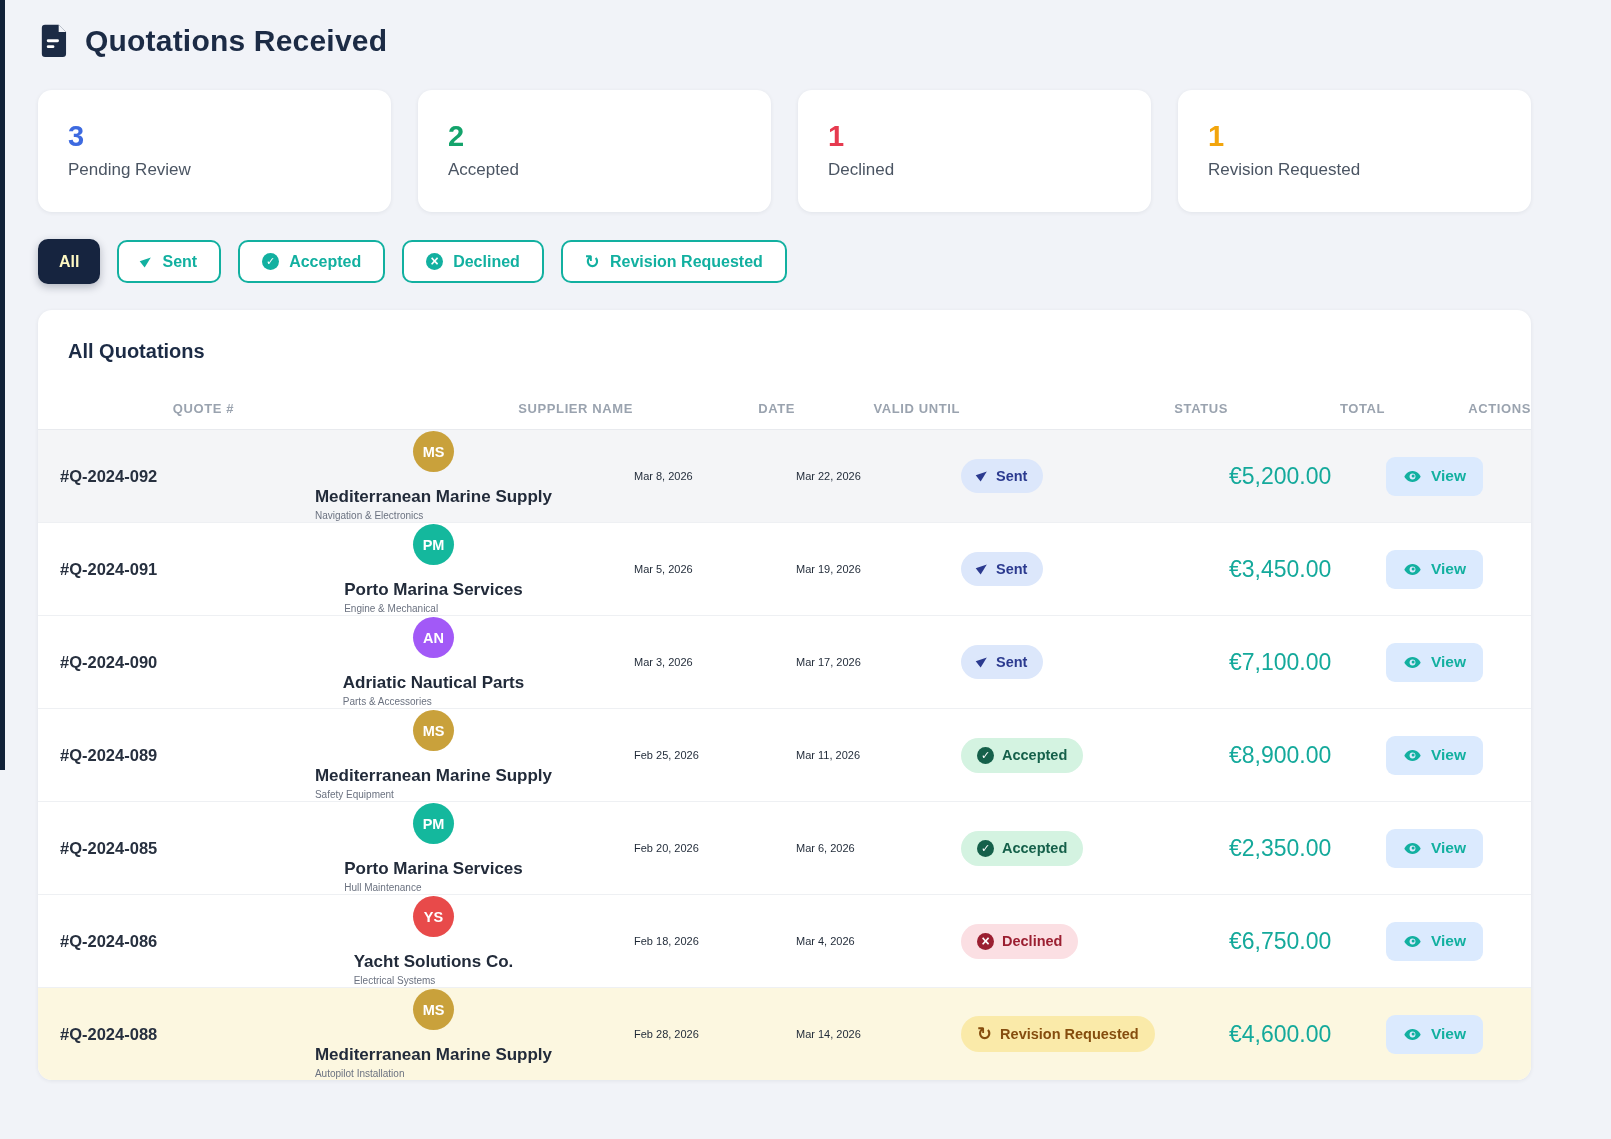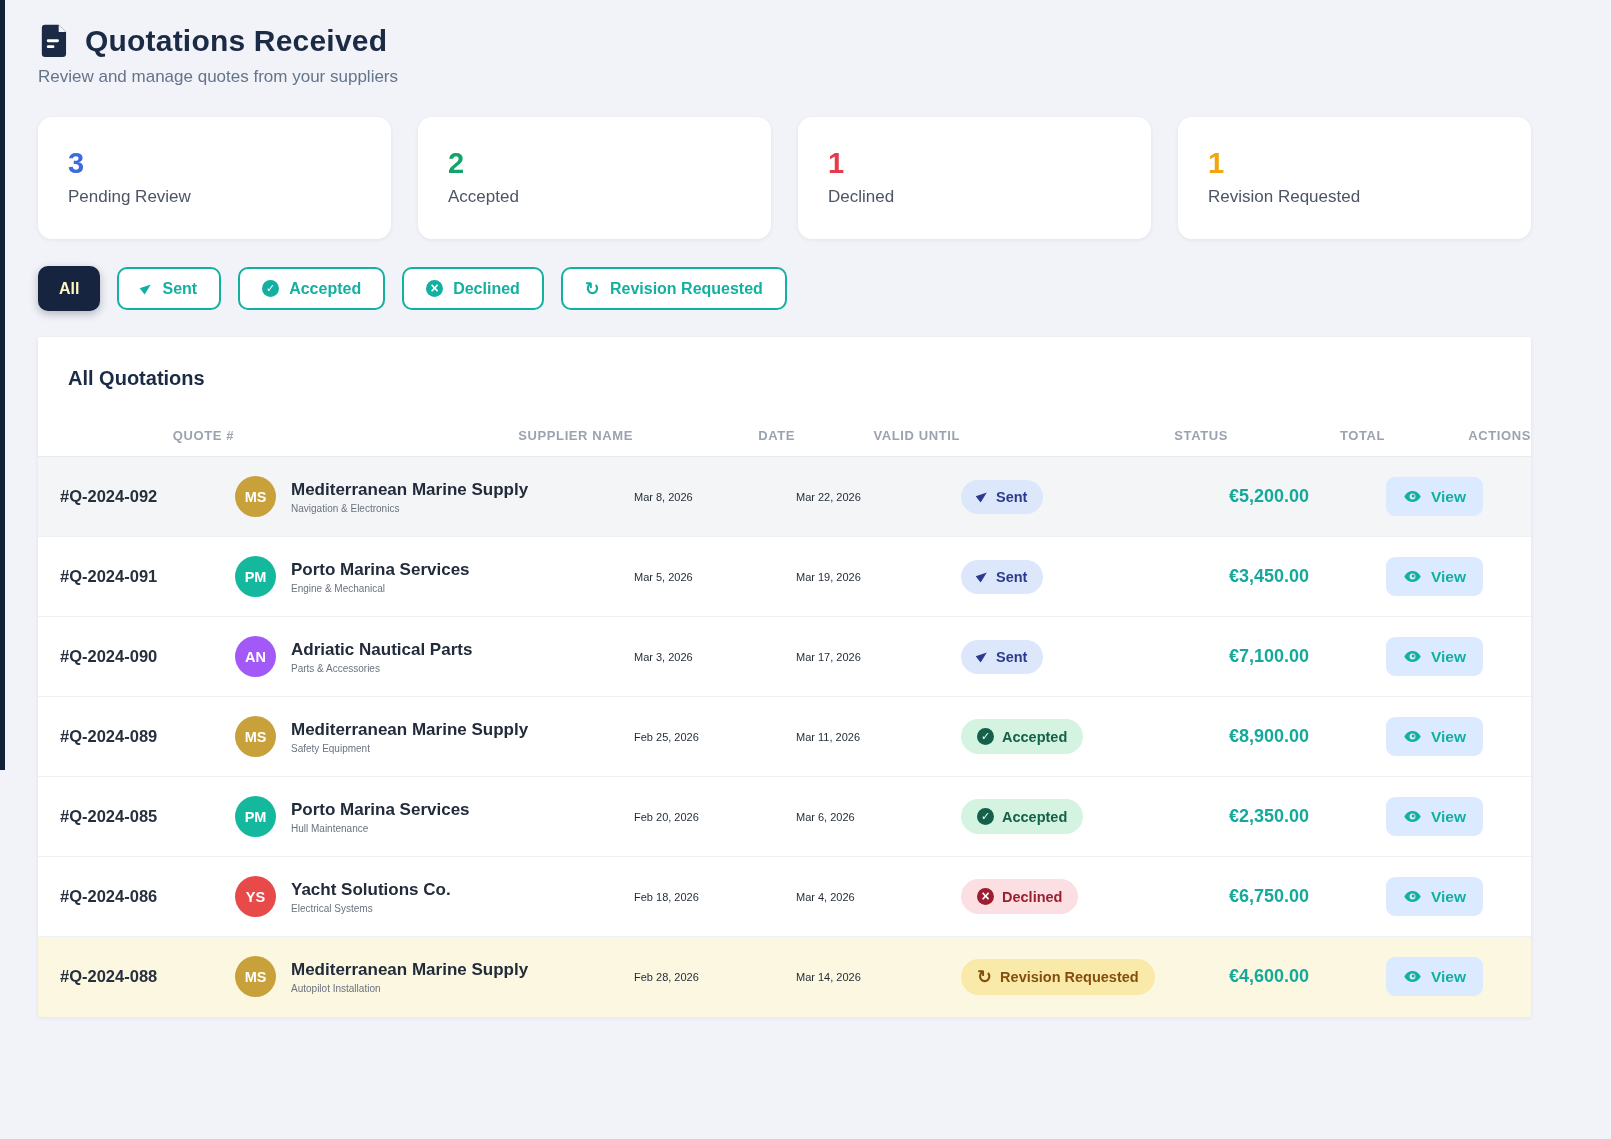--- a/index.html
+++ b/index.html
@@ -54,48 +54,48 @@
   .ic-check,.ic-x{width:17px;height:17px;border-radius:50%;background:currentColor;
     position:relative;display:inline-block;flex:0 0 auto;}
   .ic-check::after{content:"\2713";position:absolute;left:0;top:0;width:100%;height:100%;
     color:#fff;font-size:11px;line-height:17px;text-align:center;font-weight:bold;}
   .ic-x::after{content:"\00d7";position:absolute;left:0;top:0;width:100%;height:100%;
     color:#fff;font-size:14px;line-height:16px;text-align:center;font-weight:bold;}
   .ic-refresh{display:inline-block;line-height:1;}
   .ic-refresh::before{content:"\21bb";font-size:18px;font-weight:bold;}
 
   
-  .table-card{background:#fff;border-radius:2px;margin-top:26px;width:1493px;
+  .table-card{background:#fff;border-radius:14px;margin-top:26px;width:1493px;
     box-shadow:0 1px 4px rgba(15,23,42,.07);overflow:hidden;}
   .table-title{font-size:20px;font-weight:bold;color:var(--navy);padding:30px 30px 25px;}
   table{width:100%;border-collapse:collapse;table-layout:fixed;}
   thead th{text-align:right;font-size:13px;color:#9aa3af;font-weight:bold;
     letter-spacing:.6px;padding:13px 0;border-bottom:1px solid #e8eaee;}
   thead th:first-child{padding-left:22px;}
   tbody td{height:80px;border-top:1px solid #eef0f3;vertical-align:middle;}
   tbody tr:first-child td{border-top:none;}
   tr.tint-hover{background:var(--row-hover);}
   tr.tint-revision{background:var(--row-highlight);}
 
   .td-quote{font-weight:bold;font-size:16.5px;color:#27303f;padding-left:22px;}
-  .supplier{display:flex;align-items:center;gap:15px;}
+  .supplier{display:flex;align-items:center;gap:15px;flex-direction:column;}
   .avatar{width:41px;height:41px;border-radius:50%;color:#fff;font-weight:bold;font-size:14.5px;
     display:flex;align-items:center;justify-content:center;flex:0 0 auto;}
   .supplier-name{font-size:17px;font-weight:bold;color:#222b3a;}
   .supplier-cat{font-size:10px;color:#6b7280;margin-top:3px;}
   .td-date{font-size:11px;color:#1f2937;}
 
   .badge{display:inline-flex;align-items:center;gap:8px;border-radius:999px;
     padding:9px 16px;font-size:14.5px;font-weight:bold;white-space:nowrap;}
   .badge-sent{background:var(--sent-bg);color:var(--sent-text);}
   .badge-accepted{background:var(--accepted-bg);color:var(--accepted-text);}
   .badge-declined{background:var(--declined-bg);color:var(--declined-text);}
   .badge-revision{background:var(--revision-bg);color:var(--revision-text);}
 
-  .td-total{color:var(--total-color);font-weight:bold;font-size:18px;}
+  .td-total{color:var(--total-color);font-weight:normal;font-size:23px;}
   .view-btn{display:inline-flex;align-items:center;gap:9px;background:var(--view-bg);
     color:var(--accent);font-weight:bold;font-size:15.5px;border:none;border-radius:9px;
     padding:10px 17px;cursor:pointer;font-family:inherit;}
   .view-btn svg{width:19px;height:19px;display:block;}
   .title-icon svg{display:block;}
 </style>
 </head>
 <body>
 
 <div class="side-stripe"></div>
@@ -107,21 +107,20 @@
       <span class="title-icon">
         <svg width="34" height="38" viewBox="0 0 24 26">
           <path fill="#1c2b45" d="M5 1.5h9.6l5.2 5.2V22a2.3 2.3 0 0 1-2.3 2.3H5A2.3 2.3 0 0 1 2.7 22V3.8A2.3 2.3 0 0 1 5 1.5z"></path>
           <path fill="#f1f3f8" d="M14.6 1.5l5.2 5.2h-5.2z"></path>
           <rect x="6.2" y="11.8" width="8.6" height="2" rx="1" fill="#fff"></rect>
           <rect x="6.2" y="16" width="5.4" height="2" rx="1" fill="#fff"></rect>
         </svg>
       </span>
       <span class="page-title">Quotations Received</span>
     </div>
-    <div class="subtitle">Review and manage quotes from your suppliers</div>
   </div>
 
   <div class="stats">
     <div class="stat-card">
       <div class="stat-value" style="color: rgb(61, 106, 224);">3</div>
       <div class="stat-label">Pending Review</div>
     </div>
     <div class="stat-card">
       <div class="stat-value" style="color: rgb(19, 163, 107);">2</div>
       <div class="stat-label">Accepted</div>

